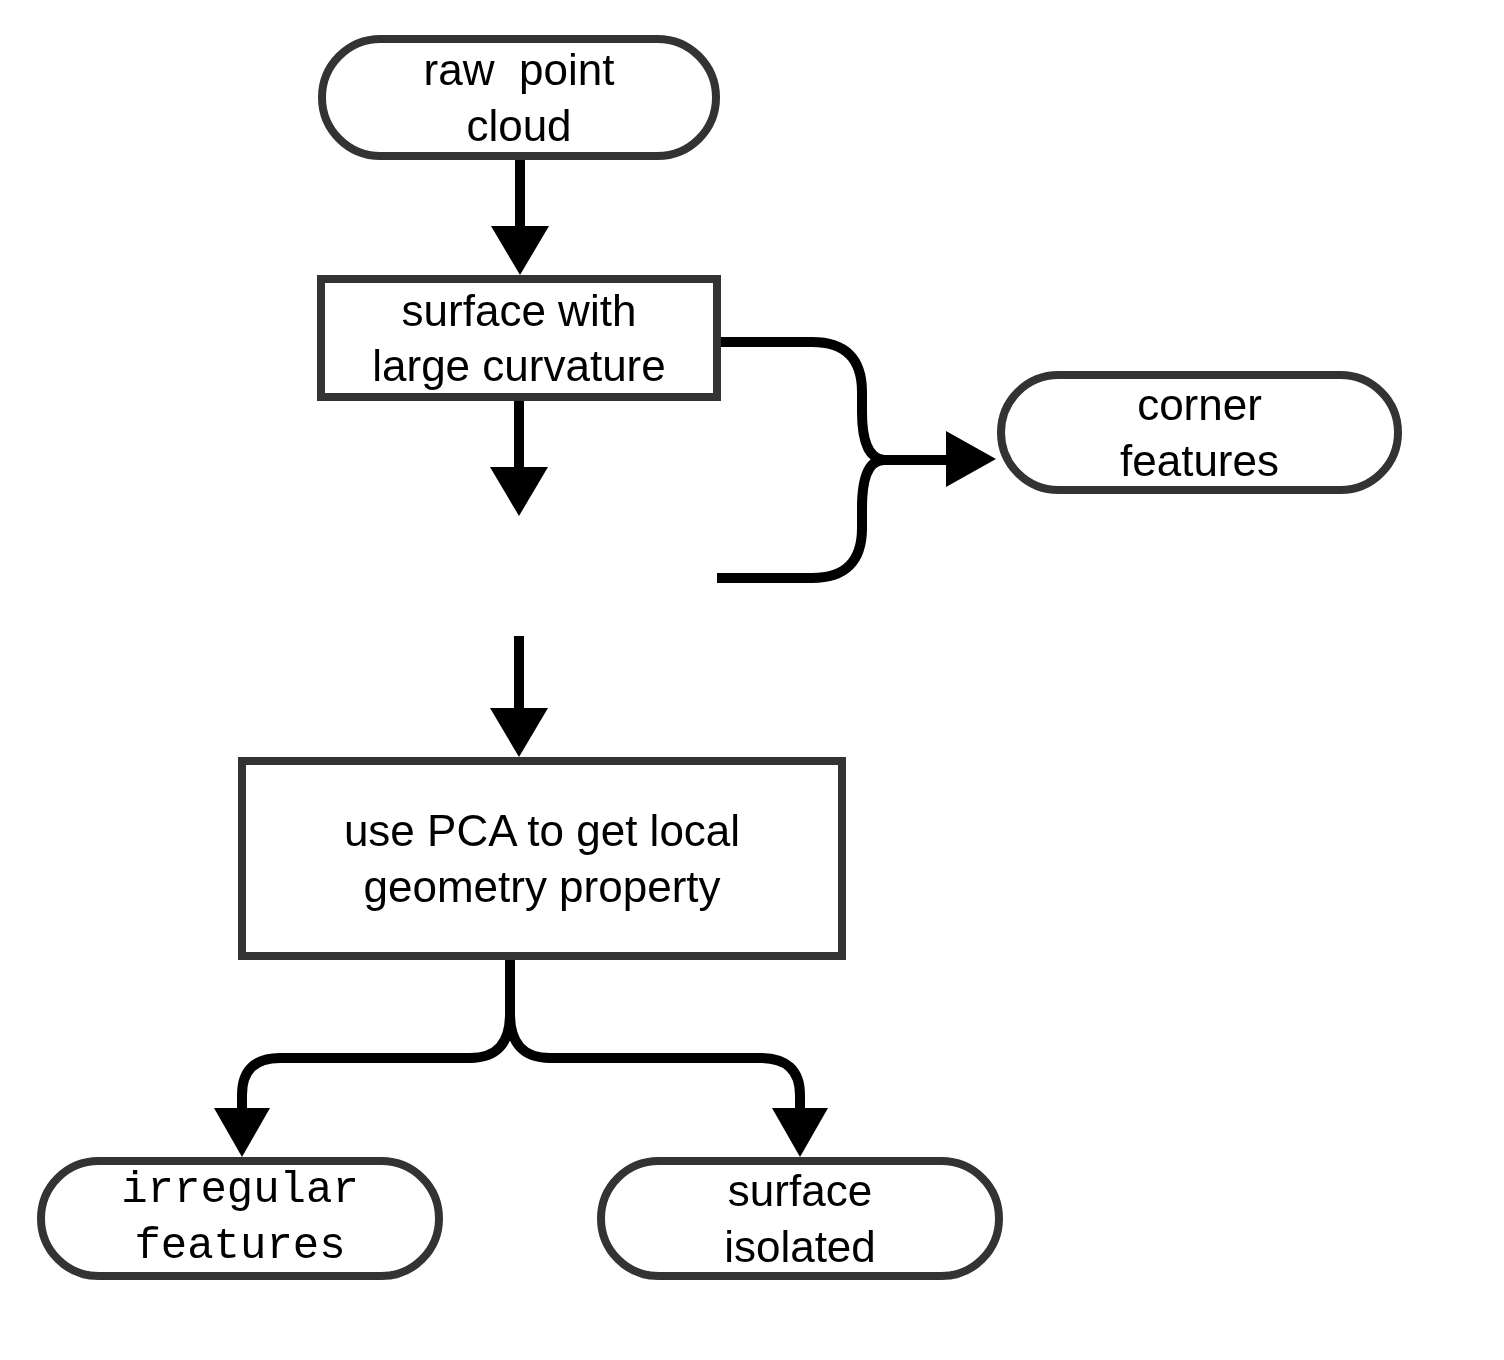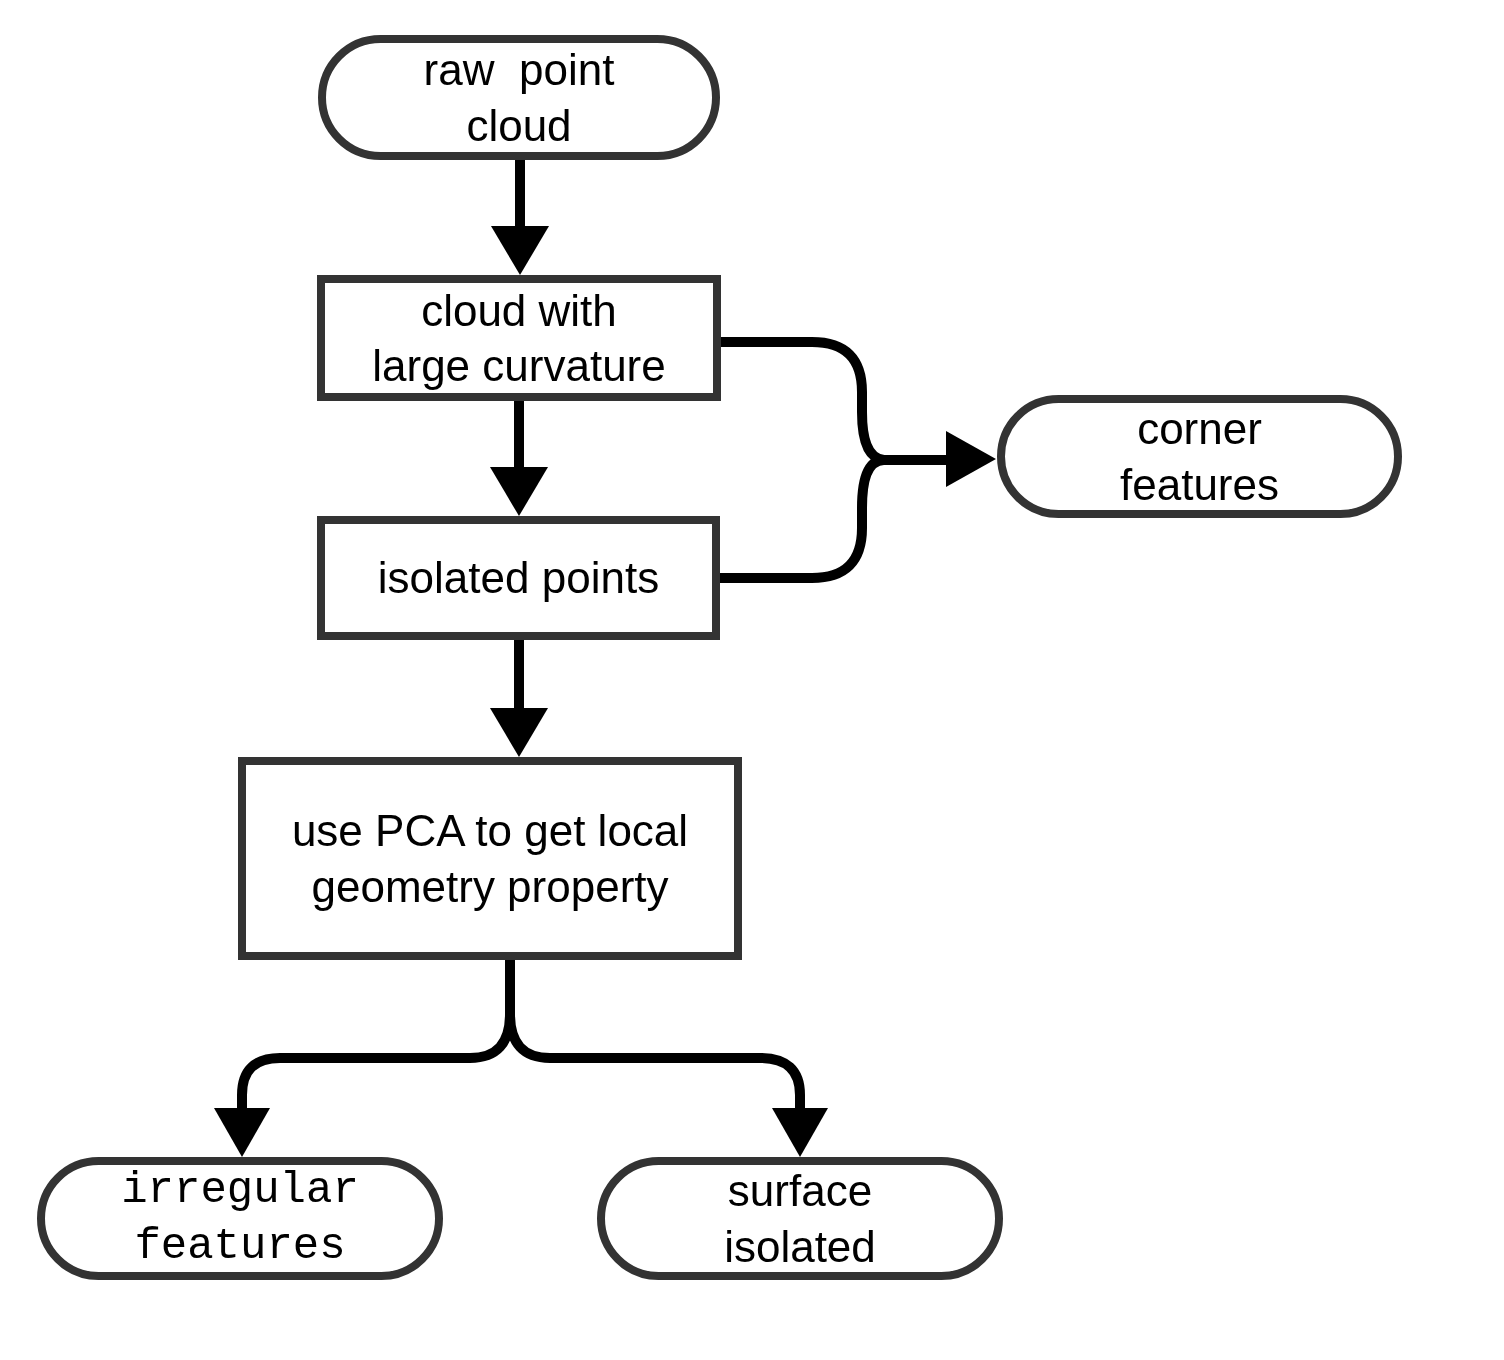--- a/index.html
+++ b/index.html
@@ -48,22 +48,22 @@
     line-height: 1.26;
     color: #000000;
   }
   .rect { border-radius: 0; }
   .stadium { border-radius: 64px; }
 
   
   #n-raw      { left: 318px; top: 35px;   width: 402px; height: 125px; justify-content: center; }
   #n-curv     { left: 317px; top: 275px;  width: 404px; height: 126px; }
   #n-isolated { left: 317px; top: 516px;  width: 403px; height: 124px; }
-  #n-pca      { left: 238px; top: 757px;  width: 504px; height: 203px; justify-content: center; }
-  #n-corner   { left: 997px; top: 395px;  width: 405px; height: 123px; }
+  #n-pca      { left: 238px; top: 757px;  width: 608px; height: 203px; justify-content: center; }
+  #n-corner   { left: 997px; top: 371px;  width: 405px; height: 123px; }
   #n-irreg    { left: 37px;  top: 1157px; width: 406px; height: 123px; font-family: Liberation Mono, monospace; }
   #n-surf     { left: 597px; top: 1157px; width: 406px; height: 123px; }
 </style>
 </head>
 <body>
 
 <div id="canvas">
 
   <svg id="edges" viewBox="0 0 1504 1360" xmlns="http://www.w3.org/2000/svg">
 
@@ -87,27 +87,24 @@
     <path class="edge" d="M 510 1014 Q 510 1058 550 1058 H 760 Q 800 1058 800 1095 V 1112"></path>
     <polygon class="arrowhead" points="772,1108 828,1108 800,1157"></polygon>
   </svg>
 
   <div class="node stadium" id="n-raw">
     <span class="label">raw  point
 cloud</span>
   </div>
 
   <div class="node rect" id="n-curv">
-    <span class="label">cloud with
+    <span class="label">surface with
 large curvature</span>
   </div>
 
-  <div class="node rect" id="n-isolated">
-    <span class="label">isolated points</span>
-  </div>
 
   <div class="node rect" id="n-pca">
     <span class="label">use PCA to get local
 geometry property</span>
   </div>
 
   <div class="node stadium" id="n-corner">
     <span class="label">corner
 features</span>
   </div>

